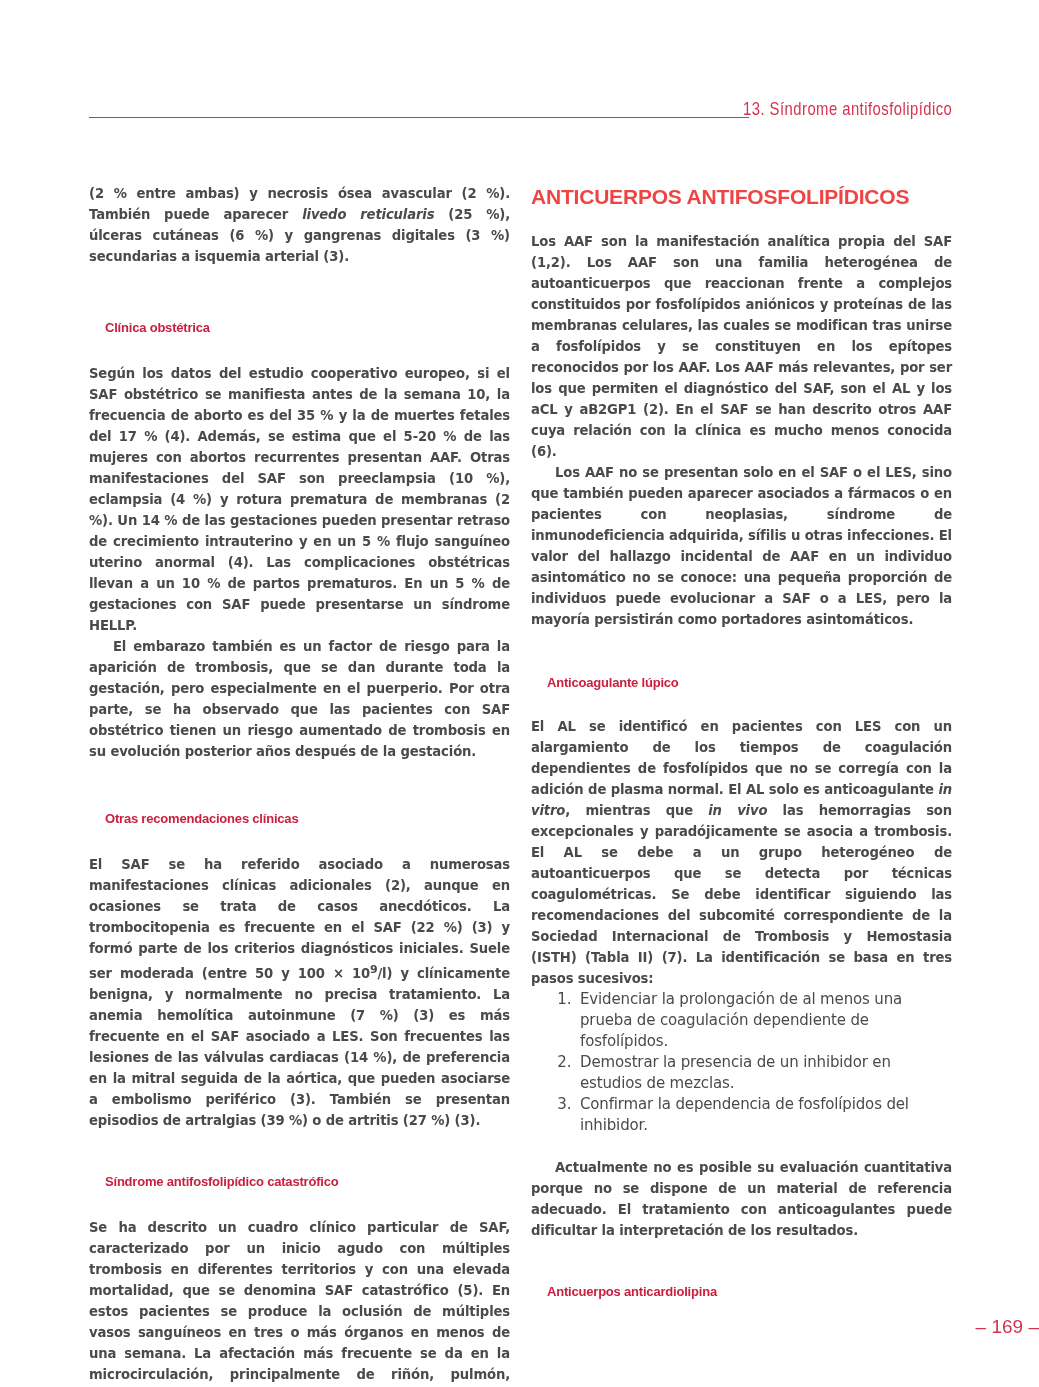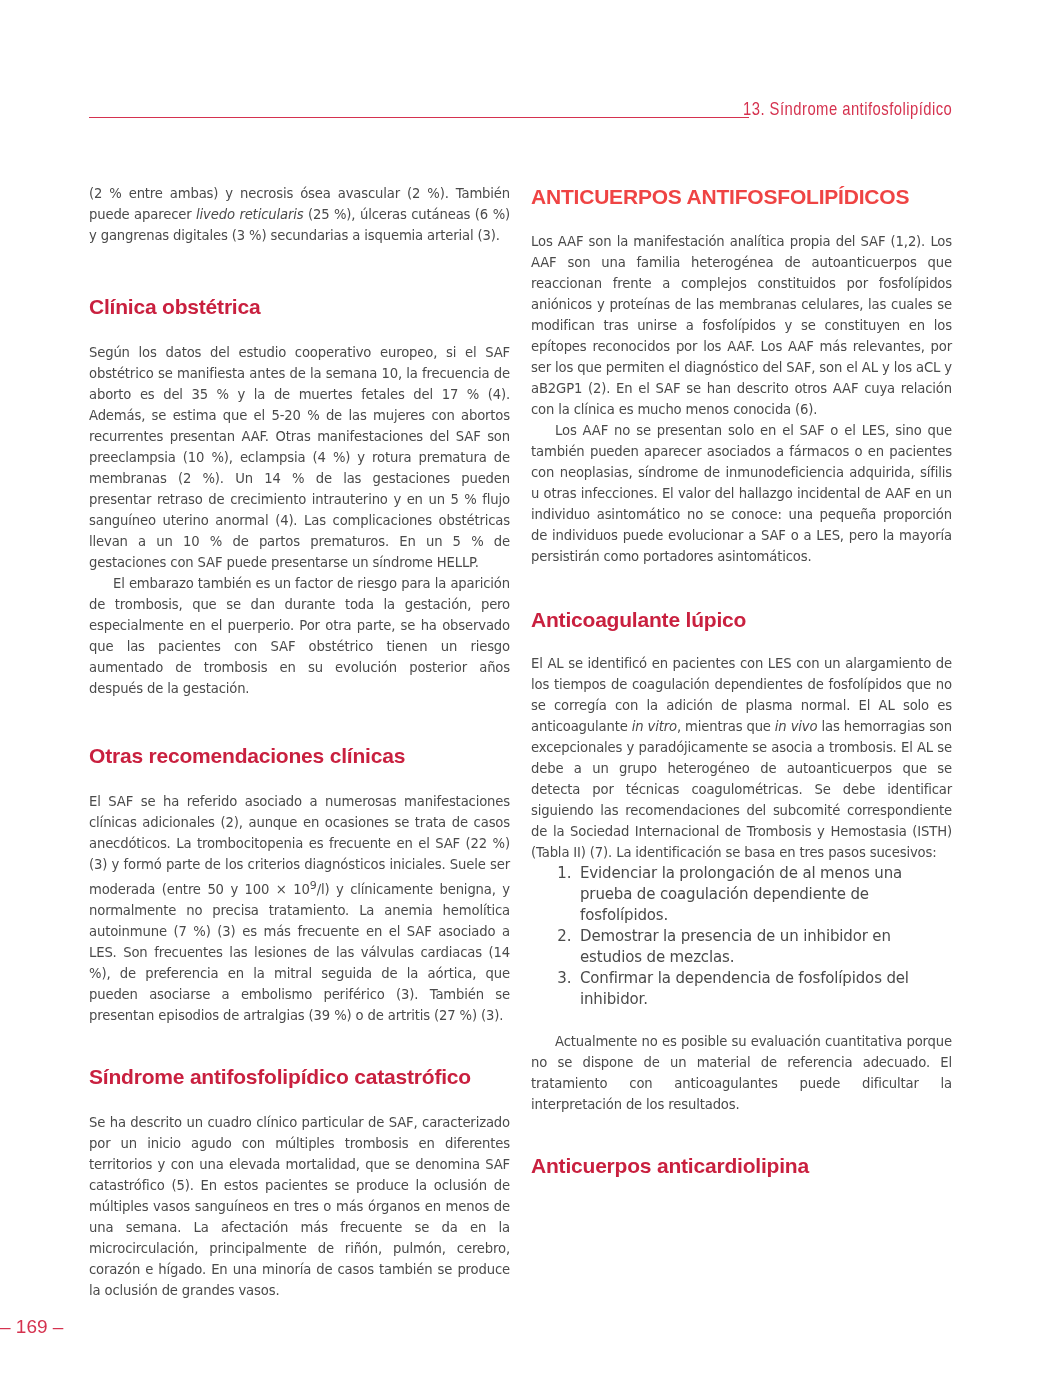--- a/index.html
+++ b/index.html
@@ -15,46 +15,46 @@
     transform: scaleX(0.78); transform-origin: right center; white-space: nowrap;
   }
 
   .col { position: absolute; top: 183px; width: 421px; }
   .col-left { left: 89px; }
   .col-right { left: 531px; }
 
   .body-text {
     font-family: "DejaVu Sans", sans-serif;
     font-size: 13.2px; line-height: 21px; color: #4a4a4a;
-    text-align: justify; margin: 0; font-weight: 400;
+    text-align: justify; margin: 0; font-weight: 700;
     letter-spacing: -0.15px;
   }
   .body-text.indent { text-indent: 24px; }
   .body-text em { font-style: italic; }
 
   h2.section-heading {
     font-family: "Liberation Sans", sans-serif; font-weight: bold;
-    color: #c9203f; font-size: 21px; margin: 0; line-height: 26px;
+    color: #c9203f; font-size: 13px; margin: 16px; line-height: 26px;
     letter-spacing: -0.2px;
   }
   h1.chapter-heading {
     font-family: "Liberation Sans", sans-serif; font-weight: bold;
     color: #ef4444; font-size: 21px; margin: 0; line-height: 28px;
     letter-spacing: -0.2px;
   }
 
   ol.steps {
     margin: 0; padding: 0 0 0 45px;
     font-family: "DejaVu Sans", sans-serif; font-size: 15px; line-height: 21px; color: #4a4a4a;
     letter-spacing: -0.15px;
   }
   ol.steps li { padding-left: 4px; }
 
   .page-number {
-    position: absolute; left: 0; width: 1039px; top: 1316px; text-align: left;
+    position: absolute; left: 0; width: 1039px; top: 1316px; text-align: right;
     font-family: "Liberation Sans Narrow", "Liberation Sans", sans-serif;
     font-size: 19px; color: #d5324f;
   }
 </style>
 </head>
 <body>
 
 <div class="page">
 
   <div class="running-header">

